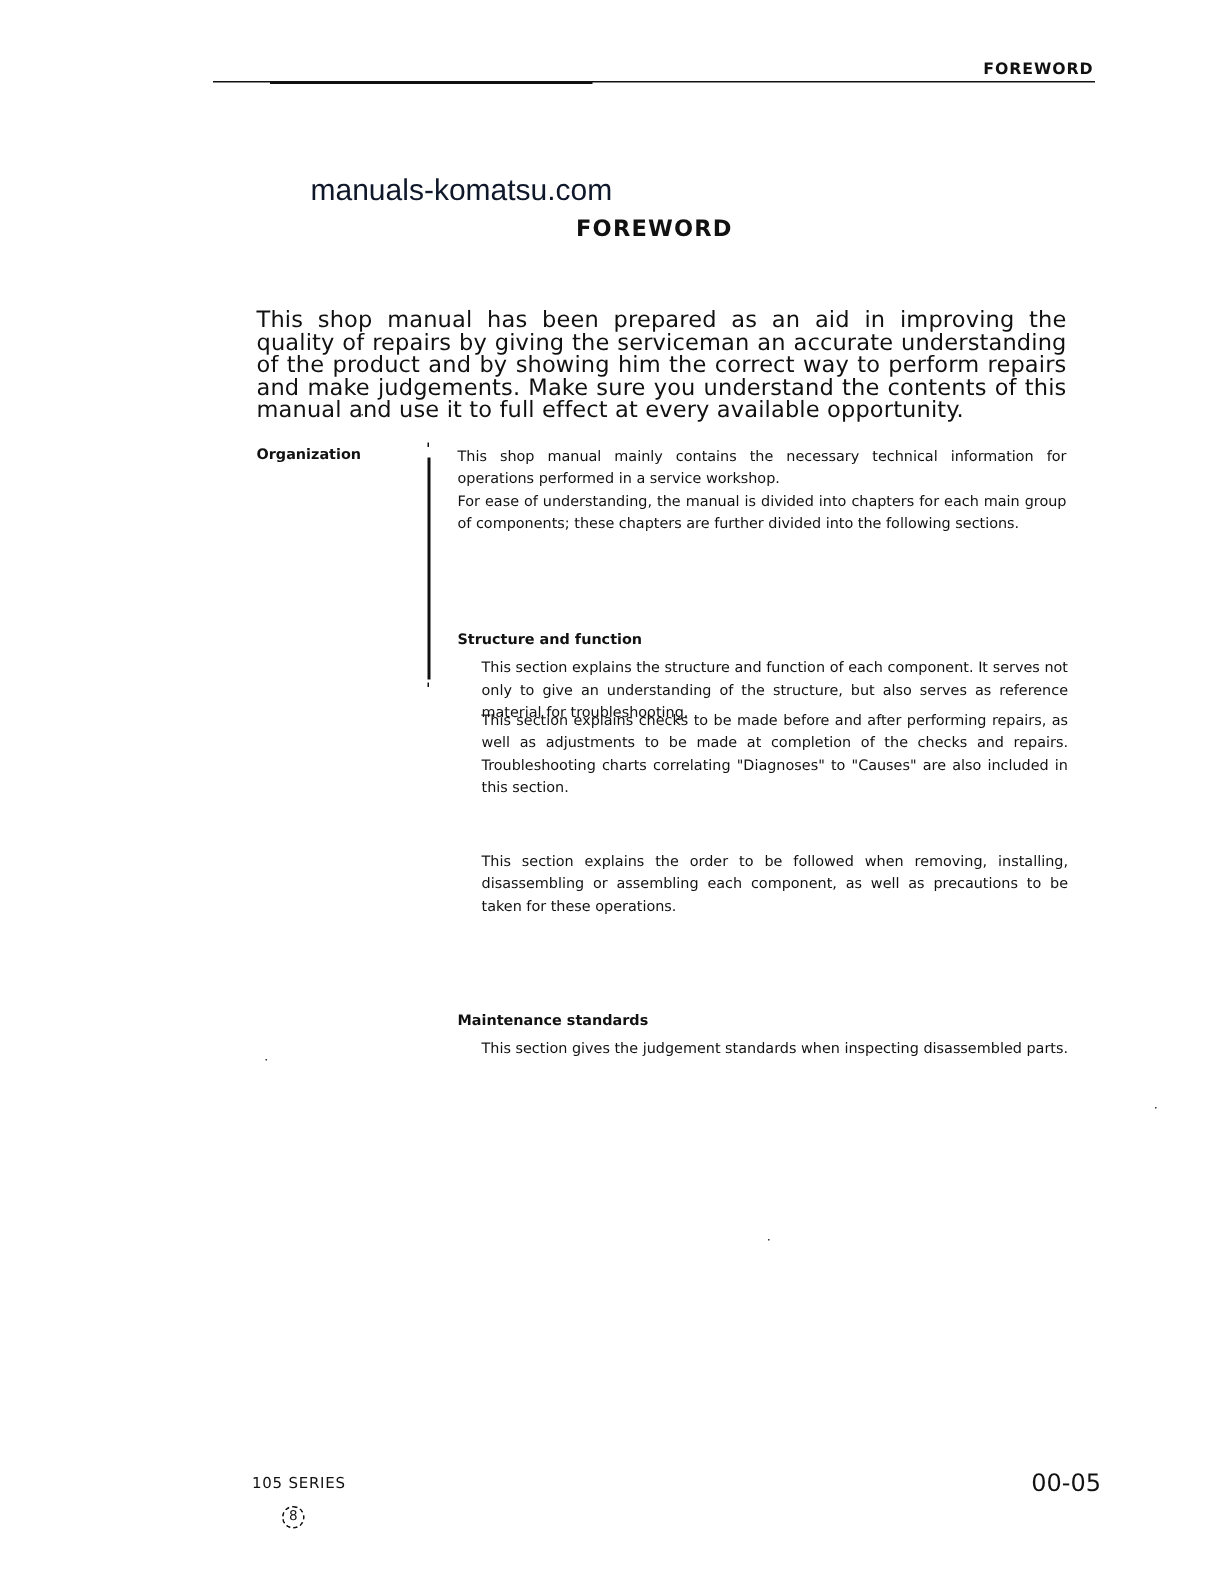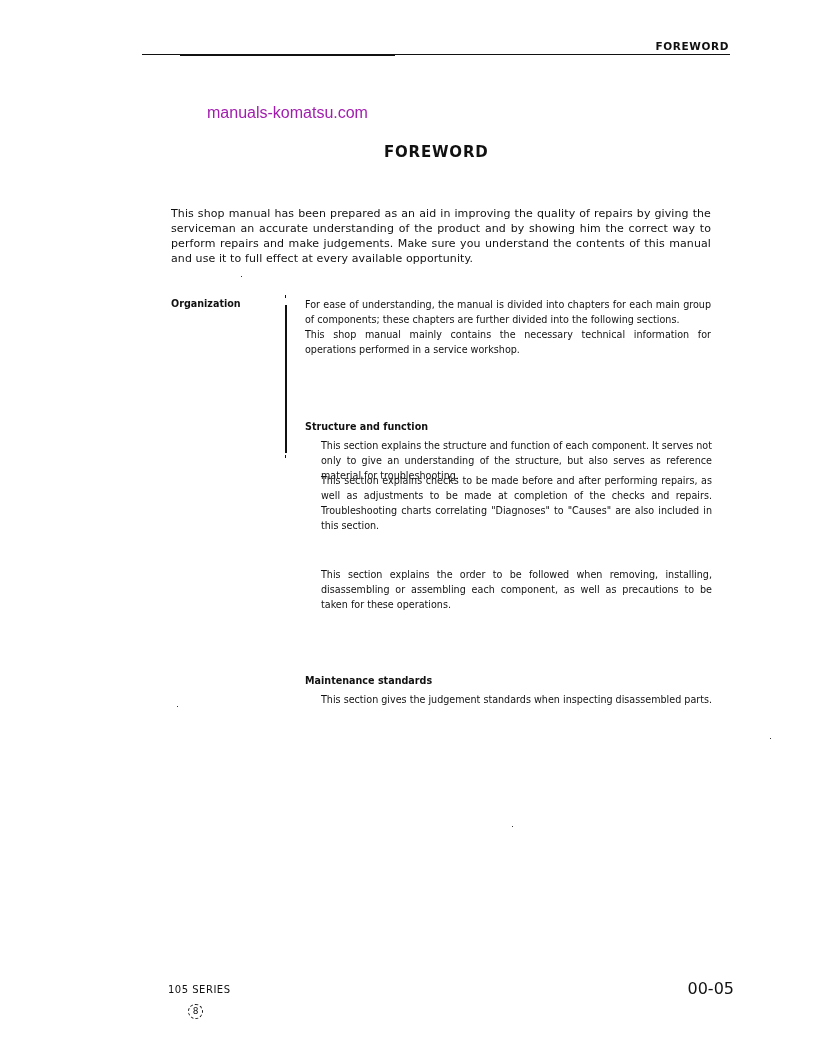--- a/index.html
+++ b/index.html
@@ -1,23 +1,23 @@
 <!DOCTYPE html>
 <html><head>
   <meta charset="utf-8">
   <style>
     html, body { margin: 0; padding: 0; background: #ffffff; }
     body { width: 816px; height: 1056px; position: relative; overflow: hidden; font-family: "DejaVu Sans", sans-serif; color: #111; }
     .abs { position: absolute; }
     .running-head { right: 87px; top: 40px; font-size: 10.5px; font-weight: bold; letter-spacing: 0.6px; }
     .rule { left: 142px; top: 54px; width: 588px; height: 1px; background: #111; }
     .rule-thick { left: 180px; top: 54px; width: 215px; height: 2px; background: #111; }
-    .watermark { left: 207px; top: 104px; font-family: "Liberation Sans", sans-serif; font-size: 16px; color: #a21caf; }
+    .watermark { left: 207px; top: 116px; font-family: "Liberation Sans", sans-serif; font-size: 20px; color: #0f172a; }
     .title { left: 384px; top: 143px; font-size: 15px; font-weight: bold; letter-spacing: 0.8px; }
-    .intro { left: 171px; top: 206px; width: 540px; font-size: 11px; line-height: 15px; text-align: justify; letter-spacing: 0.1px; }
+    .intro { left: 171px; top: 206px; width: 540px; font-size: 15px; line-height: 15px; text-align: justify; letter-spacing: 0.1px; }
     .org-label { left: 171px; top: 298px; font-size: 9.6px; font-weight: bold; }
     .vbar { left: 285px; top: 305px; width: 1.5px; height: 148px; background: #111; }
     .vdot1 { left: 285px; top: 295px; width: 1px; height: 3px; background: #111; }
     .vdot2 { left: 285px; top: 455px; width: 1px; height: 3px; background: #111; }
     .org-body { left: 305px; top: 297px; width: 406px; font-size: 9.6px; line-height: 15px; text-align: justify; }
     .sec-head { font-size: 9.6px; font-weight: bold; margin-top: 34px; }
     .sec-body { font-size: 9.6px; line-height: 15px; text-align: justify; width: 391px; }
     .footer-series { left: 168px; top: 984px; font-size: 10px; letter-spacing: 0.5px; }
     .footer-circle { left: 188px; top: 1004px; width: 13px; height: 13px; border: 1px dashed #111; border-radius: 50%; font-size: 9px; line-height: 13px; text-align: center; }
     .page-num { right: 82px; top: 979px; font-size: 16px; }
@@ -34,22 +34,22 @@
 <div class="abs title">FOREWORD</div>
 
 <div class="abs intro">This shop manual has been prepared as an aid in improving the quality of repairs by giving the serviceman an accurate understanding of the product and by showing him the correct way to perform repairs and make judgements.  Make sure you understand the contents of this manual and use it to full effect at every available opportunity.</div>
 
 <div class="abs org-label">Organization</div>
 <div class="abs vdot1"></div>
 <div class="abs vbar"></div>
 <div class="abs vdot2"></div>
 
 <div class="abs org-body">
+  <div>This shop manual mainly contains the necessary technical information for operations performed in a service workshop.</div>
   <div>For ease of understanding, the manual is divided into chapters for each main group of components; these chapters are further divided into the following sections.</div>
-  <div>This shop manual mainly contains the necessary technical information for operations performed in a service workshop.</div>
 </div>
 
 <div class="abs" style="left:305px; top:387px;">
   <div class="sec-head">Structure and function</div>
   <div class="sec-body" style="margin:6px 0 0 16px;">This section explains the structure and function of each component.  It serves not only to give an understanding of the structure, but also serves as reference material for troubleshooting.</div>
 </div>
 
 <div class="abs" style="left:305px; top:467px;">
   <div class="sec-body" style="margin:6px 0 0 16px;">This section explains checks to be made before and after performing repairs, as well as adjustments to be made at completion of the checks and repairs. Troubleshooting charts correlating "Diagnoses" to "Causes" are also included in this section.</div>
 </div>

